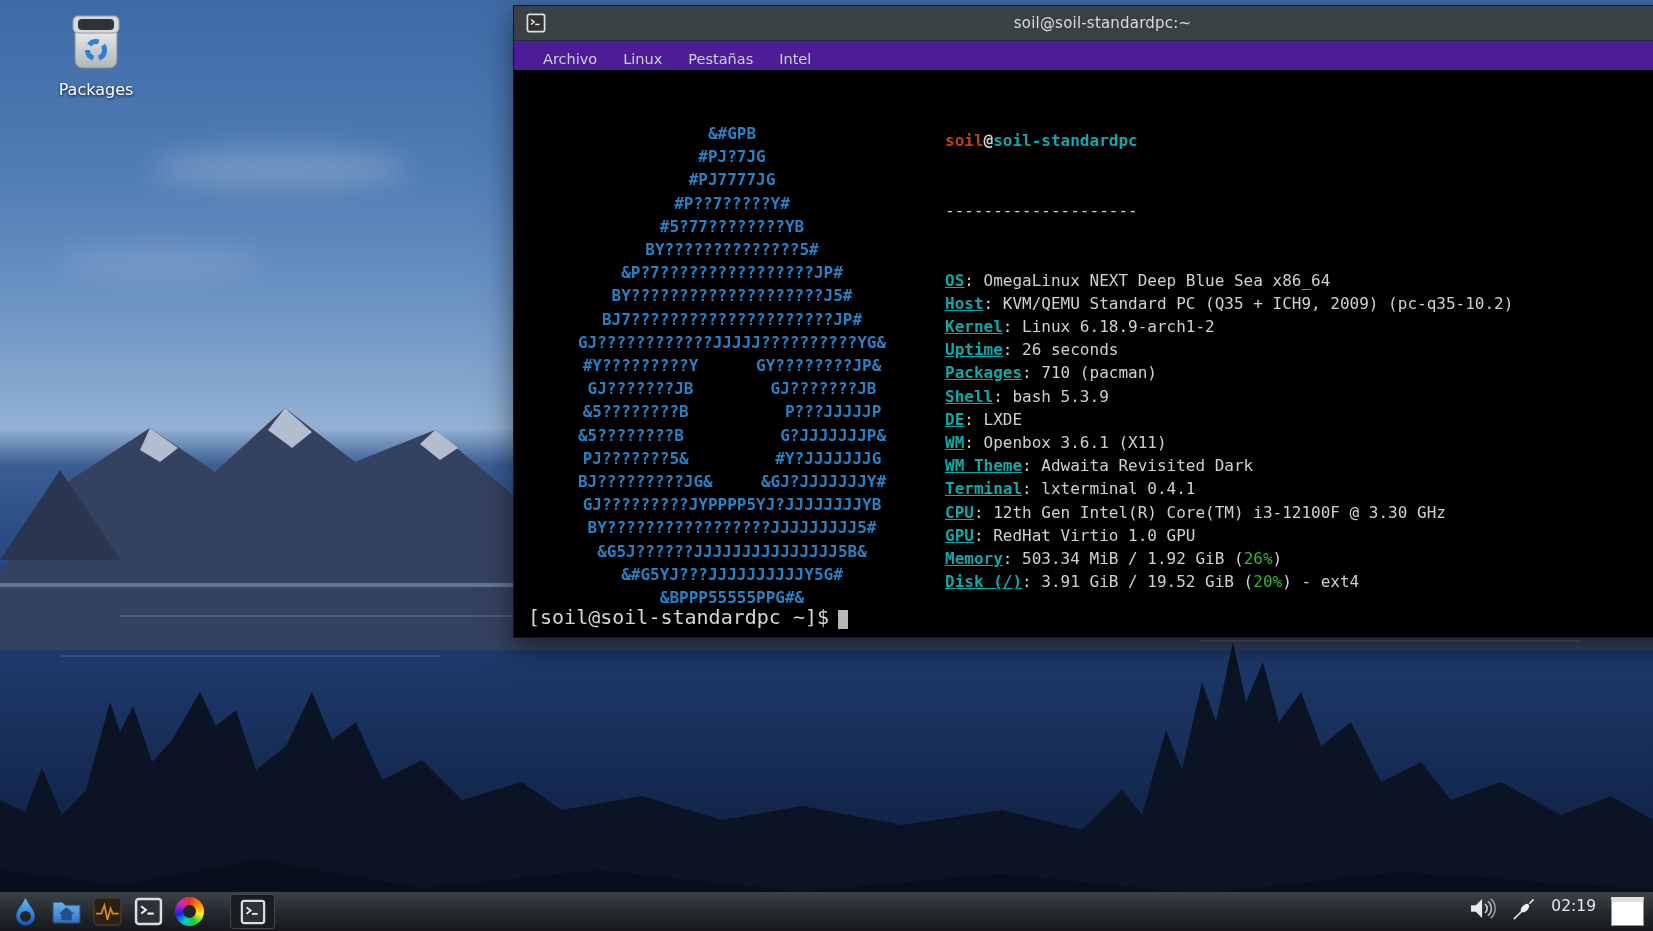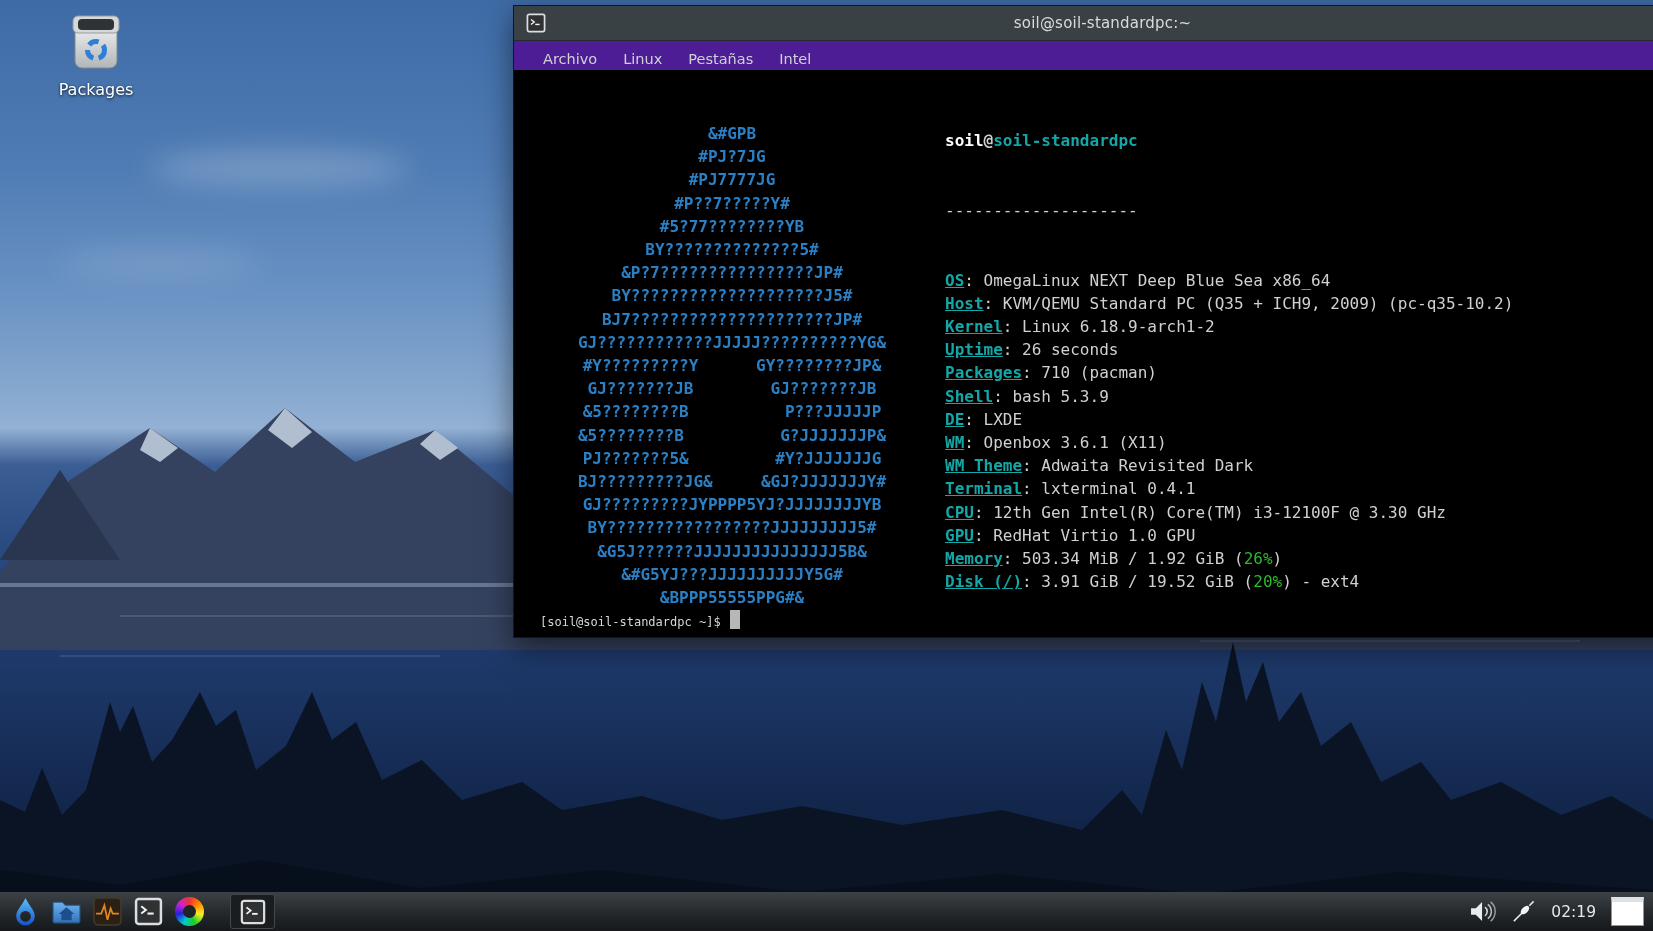--- a/index.html
+++ b/index.html
@@ -35,40 +35,40 @@
   .menubar{height:30px;background:#4c1d95;border-top:1px solid #272b2e;display:flex;align-items:flex-end;padding-left:16px;}
   .menu-item{padding:4px 13px;color:#ced2d4;font-size:14.5px;cursor:default;}
 
   .term-body{position:absolute;top:64px;left:0;right:0;bottom:0;background:#000;overflow:hidden;
      font-family:"DejaVu Sans Mono","Liberation Mono",monospace;}
   .ascii-art{position:absolute;left:12px;top:36px;width:412px;text-align:center;
      font-weight:bold;font-size:16px;line-height:23.2px;white-space:pre;}
   .sysinfo{position:absolute;left:431px;top:13px;font-size:16px;line-height:23.2px;white-space:pre;color:#d0d0d0;}
   .info-header{font-weight:bold;}
   .info-label{font-weight:bold;text-decoration:underline;}
-  .prompt{position:absolute;left:26px;bottom:8px;font-size:12px;color:#d6d6d6;white-space:pre;}
+  .prompt{position:absolute;left:14px;bottom:8px;font-size:20px;color:#d6d6d6;white-space:pre;}
   .cursor{display:inline-block;width:10px;height:19px;background:#b7b7b7;vertical-align:text-bottom;margin-left:9px;}
 
   .scrollbar{position:absolute;top:2px;bottom:2px;right:3px;width:11px;background:#333639;}
   .scroll-up{height:15px;background:#c6c9cb;position:relative;cursor:pointer;}
   .scroll-up::after{content:"";position:absolute;left:2.5px;top:4px;border-left:3px solid transparent;
      border-right:3px solid transparent;border-bottom:6px solid #2c2f31;}
   .scroll-thumb{position:absolute;top:17px;bottom:0;left:0;right:0;background:#b4b8ba;cursor:pointer;}
 
   
   .taskbar{position:absolute;left:0;right:0;bottom:0;height:39px;
     background:linear-gradient(#3d4246,#24282b 55%,#16181b);
     display:flex;align-items:center;padding:0 9px;gap:9px;box-sizing:border-box;}
   .tb-launcher{width:32px;height:32px;display:flex;align-items:center;justify-content:center;cursor:pointer;}
   .color-ring{width:29px;height:29px;border-radius:50%;position:relative;
     background:conic-gradient(#e33,#f80,#fe2,#2c2,#0cc,#22d,#c2c,#e33);}
   .color-ring::after{content:"";position:absolute;inset:8px;border-radius:50%;background:#202327;}
   .task-button{margin-left:16px;width:43px;height:33px;background:#1a1d1f;border:1px solid #43474b;
     border-radius:3px;display:flex;align-items:center;justify-content:center;cursor:pointer;}
-  .tray{margin-left:auto;display:flex;align-items:center;gap:13px;}
+  .tray{margin-left:auto;display:flex;gap:13px;}
   .clock{color:#e3e8ec;font-size:15.5px;padding:0 2px;}
   .pager{width:33px;height:29px;background:#fff;border:1px solid #8f959a;border-top:5px solid #dfe1e2;
     box-sizing:border-box;cursor:pointer;}
 </style>
 </head>
 <body>
 
 <svg width="0" height="0" style="position:absolute" aria-hidden="true">
   <defs>
     <linearGradient id="gradDrop" x1="0" y1="0" x2="0" y2="1">
@@ -193,21 +193,21 @@
 &amp;5????????B          G?JJJJJJJP&amp;
 PJ???????5&amp;         #Y?JJJJJJJG
 BJ?????????JG&amp;     &amp;GJ?JJJJJJJY#
 GJ?????????JYPPPP5YJ?JJJJJJJJYB
 BY?????????????????JJJJJJJJJ5#
 &amp;G5J??????JJJJJJJJJJJJJJJ5B&amp;
 &amp;#G5YJ???JJJJJJJJJJY5G#
 &amp;BPPP55555PPG#&amp;</pre>
 
     <div class="sysinfo">
-      <div class="info-header"><span class="hdr-user" style="color: #ffffff;">soil</span><span class="hdr-at" style="color:#d0d0d0;">@</span><span class="hdr-host" style="color: rgb(20, 167, 167);">soil-standardpc</span></div>
+      <div class="info-header"><span class="hdr-user" style="color: #c2410c;">soil</span><span class="hdr-at" style="color:#d0d0d0;">@</span><span class="hdr-host" style="color: rgb(20, 167, 167);">soil-standardpc</span></div>
       <div class="info-sep" style="color: rgb(208, 208, 208);">--------------------</div>
       <div><div><span class="info-label" style="color: rgb(20, 167, 167);">OS</span><span style="color: rgb(208, 208, 208);">: </span><span style="color: rgb(208, 208, 208);">OmegaLinux NEXT Deep Blue Sea x86_64</span></div><div><span class="info-label" style="color: rgb(20, 167, 167);">Host</span><span style="color: rgb(208, 208, 208);">: </span><span style="color: rgb(208, 208, 208);">KVM/QEMU Standard PC (Q35 + ICH9, 2009) (pc-q35-10.2)</span></div><div><span class="info-label" style="color: rgb(20, 167, 167);">Kernel</span><span style="color: rgb(208, 208, 208);">: </span><span style="color: rgb(208, 208, 208);">Linux 6.18.9-arch1-2</span></div><div><span class="info-label" style="color: rgb(20, 167, 167);">Uptime</span><span style="color: rgb(208, 208, 208);">: </span><span style="color: rgb(208, 208, 208);">26 seconds</span></div><div><span class="info-label" style="color: rgb(20, 167, 167);">Packages</span><span style="color: rgb(208, 208, 208);">: </span><span style="color: rgb(208, 208, 208);">710 (pacman)</span></div><div><span class="info-label" style="color: rgb(20, 167, 167);">Shell</span><span style="color: rgb(208, 208, 208);">: </span><span style="color: rgb(208, 208, 208);">bash 5.3.9</span></div><div><span class="info-label" style="color: rgb(20, 167, 167);">DE</span><span style="color: rgb(208, 208, 208);">: </span><span style="color: rgb(208, 208, 208);">LXDE</span></div><div><span class="info-label" style="color: rgb(20, 167, 167);">WM</span><span style="color: rgb(208, 208, 208);">: </span><span style="color: rgb(208, 208, 208);">Openbox 3.6.1 (X11)</span></div><div><span class="info-label" style="color: rgb(20, 167, 167);">WM Theme</span><span style="color: rgb(208, 208, 208);">: </span><span style="color: rgb(208, 208, 208);">Adwaita Revisited Dark</span></div><div><span class="info-label" style="color: rgb(20, 167, 167);">Terminal</span><span style="color: rgb(208, 208, 208);">: </span><span style="color: rgb(208, 208, 208);">lxterminal 0.4.1</span></div><div><span class="info-label" style="color: rgb(20, 167, 167);">CPU</span><span style="color: rgb(208, 208, 208);">: </span><span style="color: rgb(208, 208, 208);">12th Gen Intel(R) Core(TM) i3-12100F @ 3.30 GHz</span></div><div><span class="info-label" style="color: rgb(20, 167, 167);">GPU</span><span style="color: rgb(208, 208, 208);">: </span><span style="color: rgb(208, 208, 208);">RedHat Virtio 1.0 GPU</span></div><div><span class="info-label" style="color: rgb(20, 167, 167);">Memory</span><span style="color: rgb(208, 208, 208);">: </span><span style="color: rgb(208, 208, 208);">503.34 MiB / 1.92 GiB (</span><span style="color: rgb(46, 184, 46);">26%</span><span style="color: rgb(208, 208, 208);">)</span></div><div><span class="info-label" style="color: rgb(20, 167, 167);">Disk (/)</span><span style="color: rgb(208, 208, 208);">: </span><span style="color: rgb(208, 208, 208);">3.91 GiB / 19.52 GiB (</span><span style="color: rgb(46, 184, 46);">20%</span><span style="color: rgb(208, 208, 208);">) - ext4</span></div></div>
       
     </div>
 
     <div class="prompt"><span>[soil@soil-standardpc ~]$</span><span class="cursor"></span></div>
 
     <div class="scrollbar">
       <div class="scroll-up"></div>
       <div class="scroll-thumb"></div>

